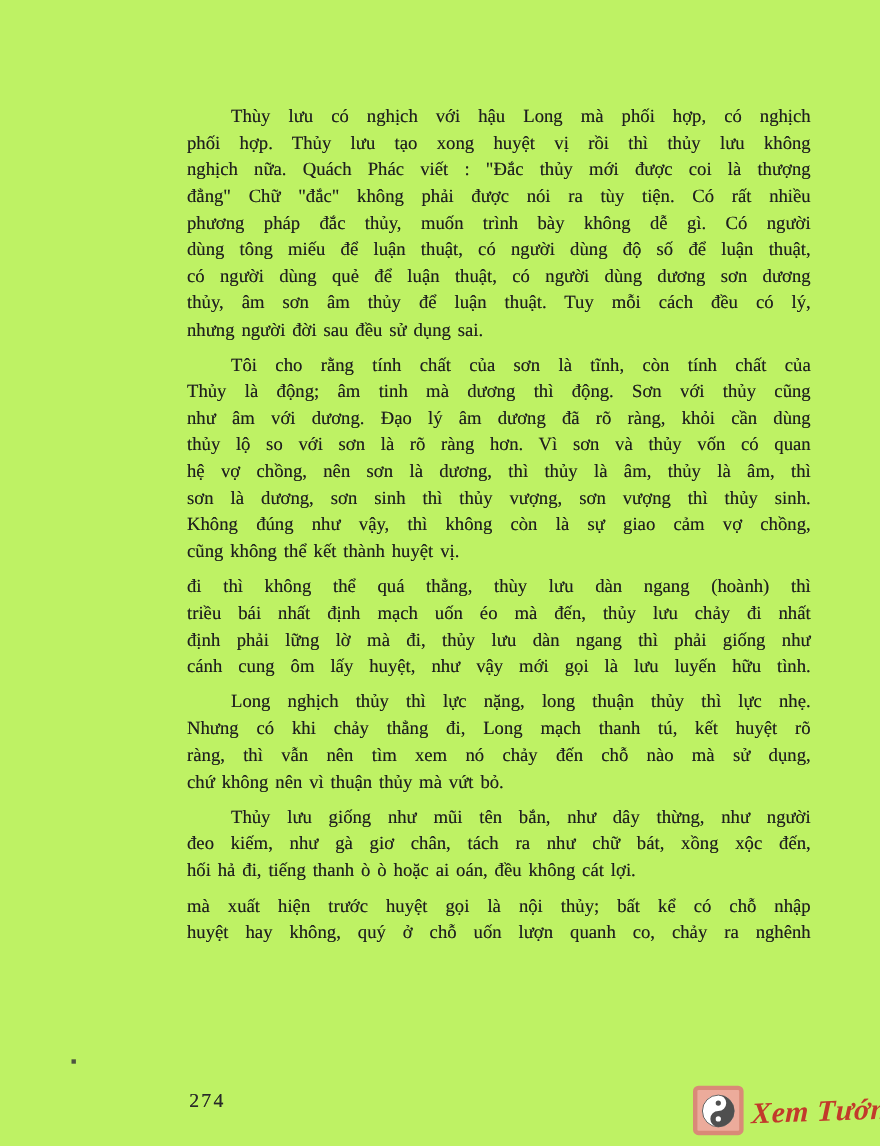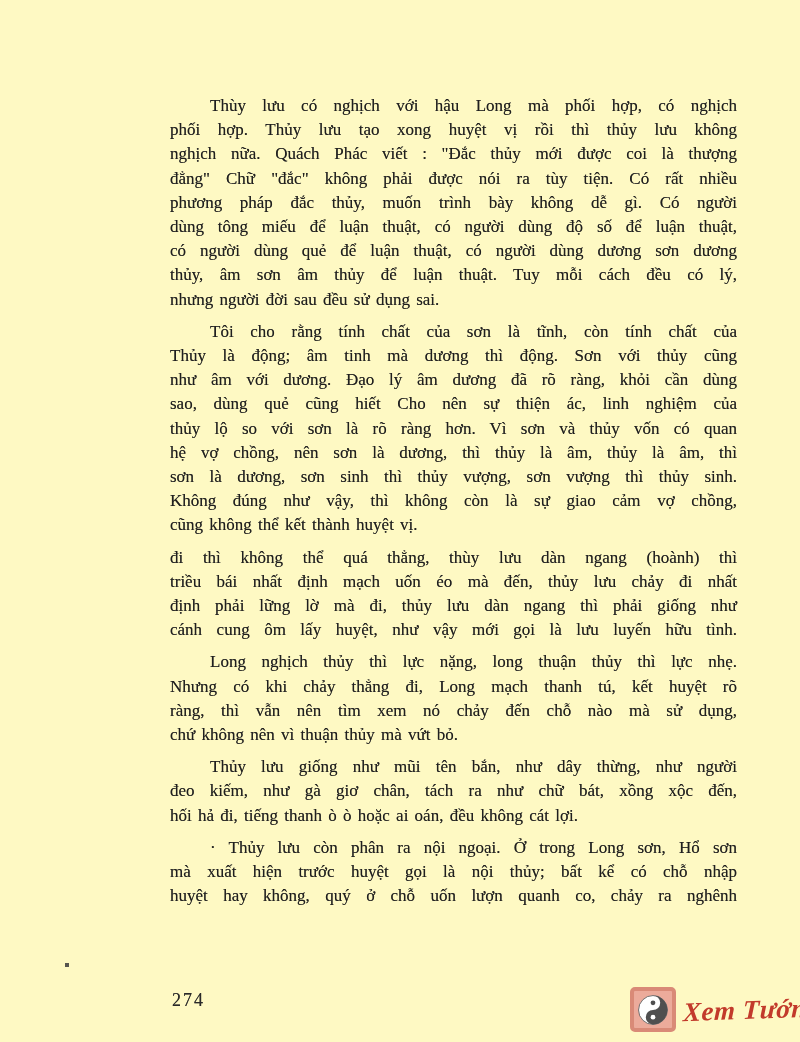--- a/index.html
+++ b/index.html
@@ -3,21 +3,21 @@
 <meta charset="utf-8">
 <style>
   html,body { margin:0; padding:0; }
   body {
     width:800px; height:1042px;
     background:#ffffff;
     font-family:"Liberation Serif", serif;
     position:relative;
     overflow:hidden;
   }
-  .page { position:absolute; inset:0; background:#fef9c3; }
+  .page { position:absolute; inset:0; background:#bef264; }
 
   .text-block {
     position:absolute;
     left:170px; top:94px; width:567px;
     color:#1f1f1f;
     font-size:17px;
     line-height:24.2px;
     text-shadow:0 0 0.5px rgba(20,20,20,0.55);
     word-spacing:2px;
   }
@@ -84,21 +84,20 @@
         <div class="line">phương pháp đắc thủy, muốn trình bày không dễ gì. Có người</div>
         <div class="line">dùng tông miếu để luận thuật, có người dùng độ số để luận thuật,</div>
         <div class="line">có người dùng quẻ để luận thuật, có người dùng dương sơn dương</div>
         <div class="line">thủy, âm sơn âm thủy để luận thuật. Tuy mỗi cách đều có lý,</div>
         <div class="line short-last">nhưng người đời sau đều sử dụng sai.</div>
       </div>
       <div class="paragraph">
         <div class="line first">Tôi cho rằng tính chất của sơn là tĩnh, còn tính chất của</div>
         <div class="line">Thủy là động; âm tinh mà dương thì động. Sơn với thủy cũng</div>
         <div class="line">như âm với dương. Đạo lý âm dương đã rõ ràng, khỏi cần dùng</div>
-        <div class="line">sao, dùng quẻ cũng hiết Cho nên sự thiện ác, linh nghiệm của</div>
         <div class="line">thủy lộ so với sơn là rõ ràng hơn. Vì sơn và thủy vốn có quan</div>
         <div class="line">hệ vợ chồng, nên sơn là dương, thì thủy là âm, thủy là âm, thì</div>
         <div class="line">sơn là dương, sơn sinh thì thủy vượng, sơn vượng thì thủy sinh.</div>
         <div class="line">Không đúng như vậy, thì không còn là sự giao cảm vợ chồng,</div>
         <div class="line short-last">cũng không thể kết thành huyệt vị.</div>
       </div>
       <div class="paragraph">
         <div class="line">đi thì không thể quá thẳng, thùy lưu dàn ngang (hoành) thì</div>
         <div class="line">triều bái nhất định mạch uốn éo mà đến, thủy lưu chảy đi nhất</div>
         <div class="line">định phải lững lờ mà đi, thủy lưu dàn ngang thì phải giống như</div>
@@ -109,21 +108,20 @@
         <div class="line">Nhưng có khi chảy thẳng đi, Long mạch thanh tú, kết huyệt rõ</div>
         <div class="line">ràng, thì vẫn nên tìm xem nó chảy đến chỗ nào mà sử dụng,</div>
         <div class="line short-last">chứ không nên vì thuận thủy mà vứt bỏ.</div>
       </div>
       <div class="paragraph">
         <div class="line first">Thủy lưu giống như mũi tên bắn, như dây thừng, như người</div>
         <div class="line">đeo kiếm, như gà giơ chân, tách ra như chữ bát, xồng xộc đến,</div>
         <div class="line short-last">hối hả đi, tiếng thanh ò ò hoặc ai oán, đều không cát lợi.</div>
       </div>
       <div class="paragraph">
-        <div class="line first">· Thủy lưu còn phân ra nội ngoại. Ở trong Long sơn, Hổ sơn</div>
         <div class="line">mà xuất hiện trước huyệt gọi là nội thủy; bất kể có chỗ nhập</div>
         <div class="line">huyệt hay không, quý ở chỗ uốn lượn quanh co, chảy ra nghênh</div>
       </div>
     </div>
 
   <div class="scan-dot"></div>
 
   <div class="page-number">274</div>
 
   <div class="watermark">

